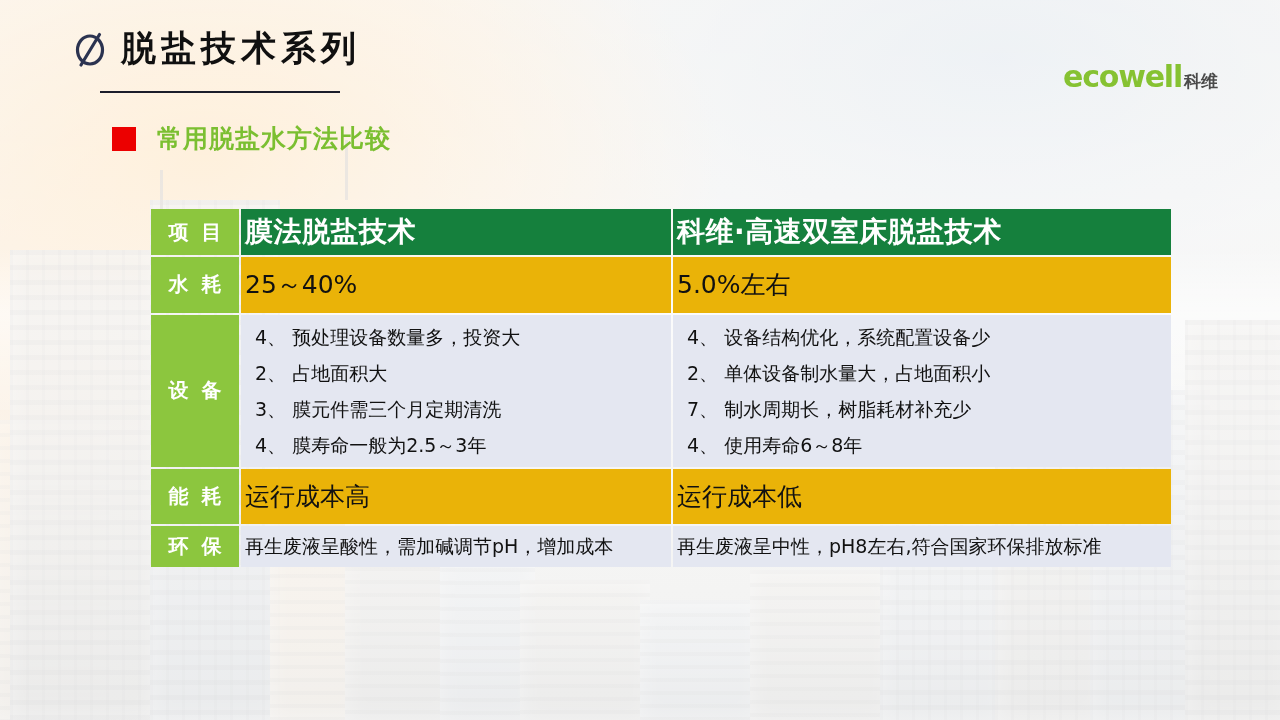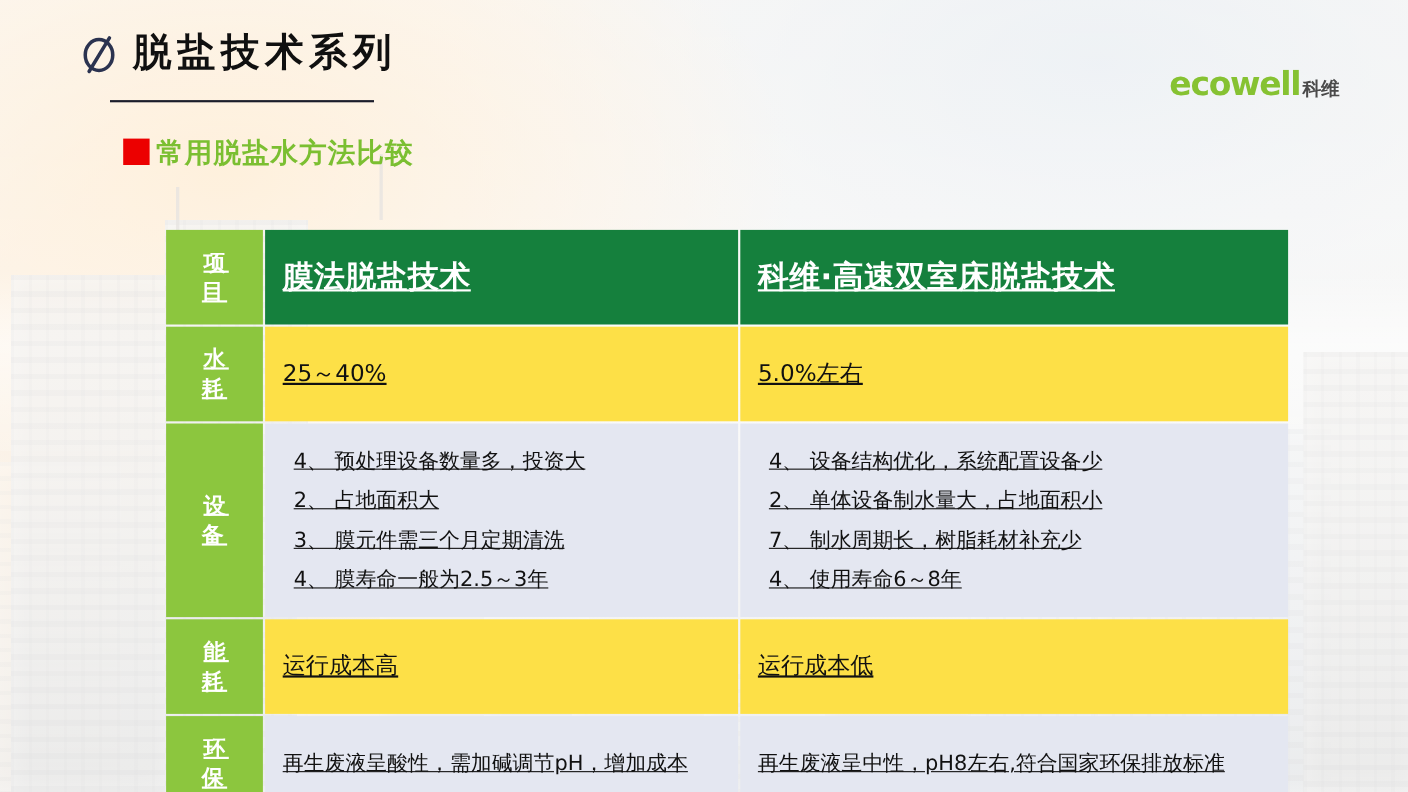--- a/index.html
+++ b/index.html
@@ -140,22 +140,22 @@
     line-height: 1;
     letter-spacing: 0px;
   }
 
   
   .section-head {
     position: absolute;
     left: 112px;
     top: 126px;
     display: flex;
-    align-items: flex-start;
-    gap: 6px;
+    align-items: flex-end;
+    gap: 21px;
   }
   .section-bullet {
     width: 24px;
     height: 24px;
     background: #ec0000;
     flex: 0 0 auto;
   }
   .section-title {
     font-family: "DejaVu Sans", "Liberation Sans", sans-serif;
     font-size: 25px;
@@ -171,22 +171,21 @@
     position: absolute;
     left: 149px;
     top: 207px;
     width: 1018px;
     border-collapse: separate;
     border-spacing: 2px;
     table-layout: fixed;
   }
   .table td {
     vertical-align: middle;
-    padding: 16px;
-    text-decoration: underline;
+    padding: 4px;
   }
   col.c-label { width: 88px; }
   col.c-a     { width: 430px; }
   col.c-b     { width: 498px; }
 
   .cell-label {
     background: #8cc63e;
     color: #ffffff;
     font-family: "DejaVu Sans", "Liberation Sans", sans-serif;
     font-size: 20px;
@@ -199,24 +198,24 @@
   .cell-head {
     background: #15803d;
     color: #ffffff;
     font-family: "DejaVu Sans", "Liberation Sans", sans-serif;
     font-size: 28px;
     font-weight: 700;
     padding: 16px 0 16px 16px;
     letter-spacing: 0.5px;
   }
   .cell-dark {
-    background: #fde047;
+    background: #eab308;
     color: #111111;
     font-family: "DejaVu Sans", "Liberation Sans", sans-serif;
-    font-size: 21px;
+    font-size: 25px;
     padding: 13px 0 13px 16px;
   }
   .cell-light {
     background: #e4e7f1;
     color: #111111;
     font-family: "DejaVu Sans", "Liberation Sans", sans-serif;
     font-size: 19px;
     padding: 14px 0 14px 16px;
   }
   .cell-light .line,

